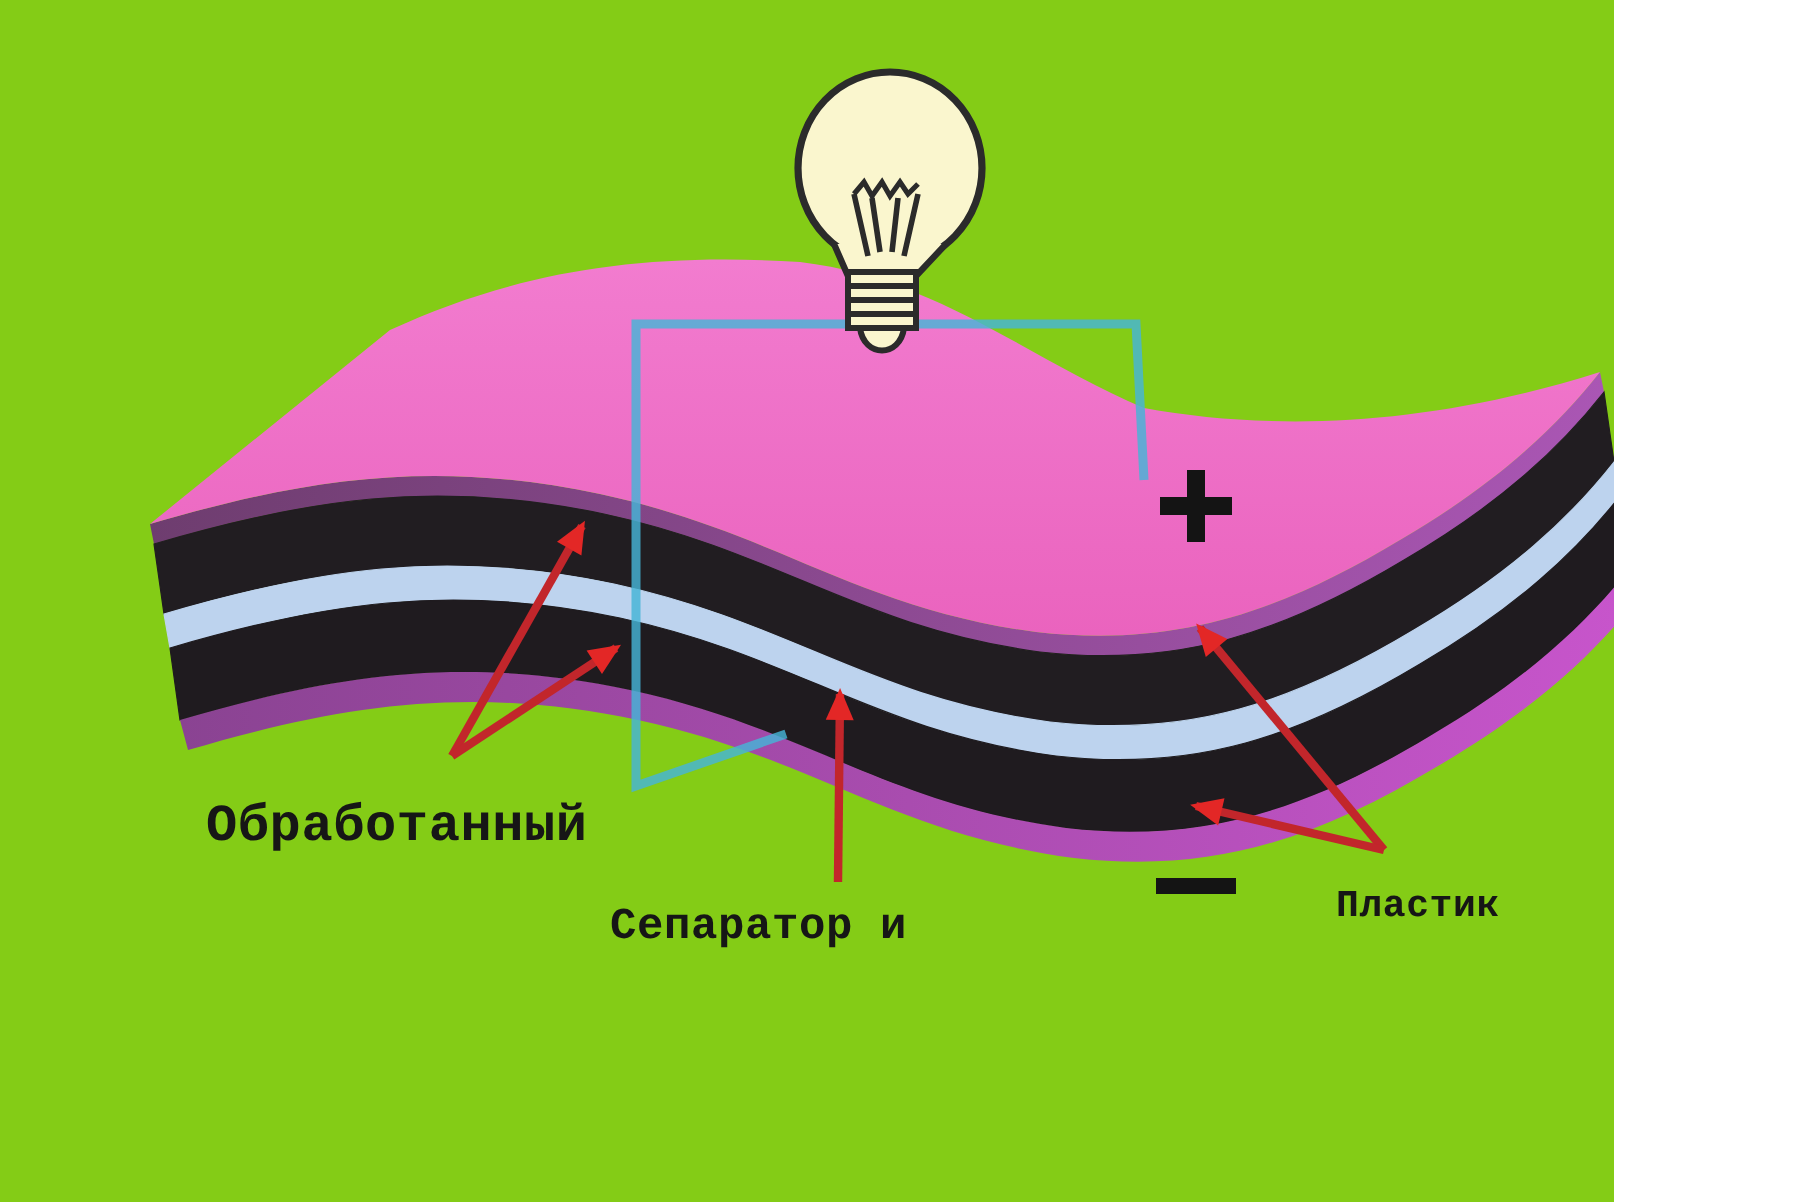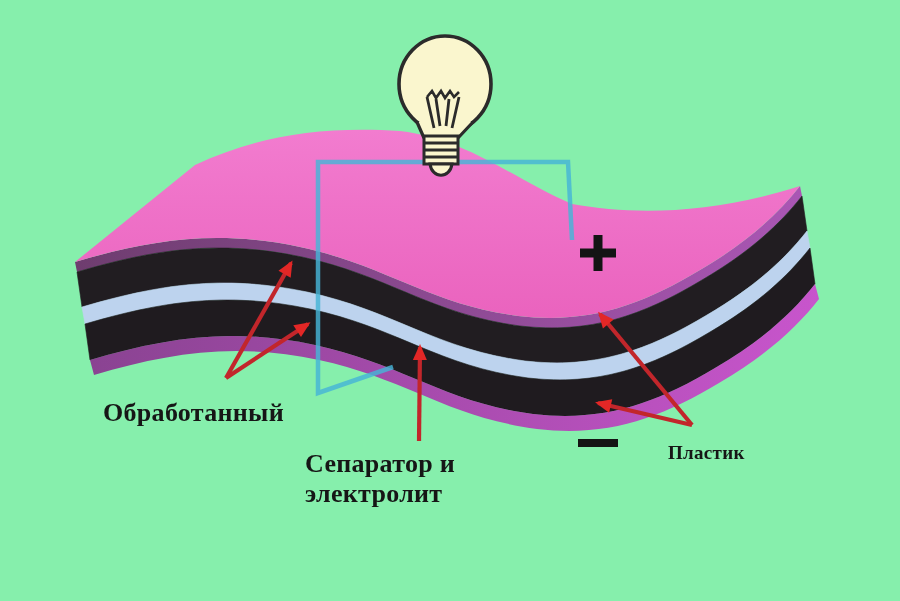--- a/index.html
+++ b/index.html
@@ -1,22 +1,22 @@
 <!DOCTYPE html>
 <html><head>
 <meta charset="utf-8">
 <style>
   html,body{margin:0;padding:0;background:#fff;}
-  #stage{position:relative;width:900px;height:601px;background:#86efac;overflow:hidden;
-         font-family:Liberation Serif, serif;}
+  #stage{position:relative;width:807px;height:601px;background:#84cc16;overflow:hidden;
+         font-family:Liberation Mono, monospace;}
   #scene{position:absolute;left:0;top:0;}
   .lbl{position:absolute;font-weight:bold;color:#161616;letter-spacing:.3px;}
   .lbl .line{white-space:nowrap;}
   #lbl-graphene{left:103px;top:398px;font-size:26px;line-height:30px;}
-  #lbl-separator{left:305px;top:449px;font-size:26px;line-height:30px;}
+  #lbl-separator{left:305px;top:449px;font-size:22px;line-height:30px;}
   #lbl-plastic{left:668px;top:438px;font-size:19px;line-height:30px;}
 </style>
 </head>
 <body>
 
 <div id="stage">
   <svg id="scene" width="900" height="601" viewBox="0 0 900 601">
       <defs>
         <linearGradient id="g-pink" x1="0" y1="0" x2="0" y2="1">
           <stop offset="0%" stop-color="#F27CCF"></stop>
@@ -64,19 +64,18 @@
       </g>
       <rect x="578" y="439" width="40" height="8" fill="#141414"></rect>
     </svg>
 
   <div class="lbl" id="lbl-graphene">
     <div class="line">Обработанный</div>
   </div>
 
   <div class="lbl" id="lbl-separator">
     <div class="line">Сепаратор и</div>
-    <div class="line">электролит</div>
   </div>
 
   <div class="lbl" id="lbl-plastic">
     <div class="line">Пластик</div>
   </div>
 </div>
 
 </body></html>

